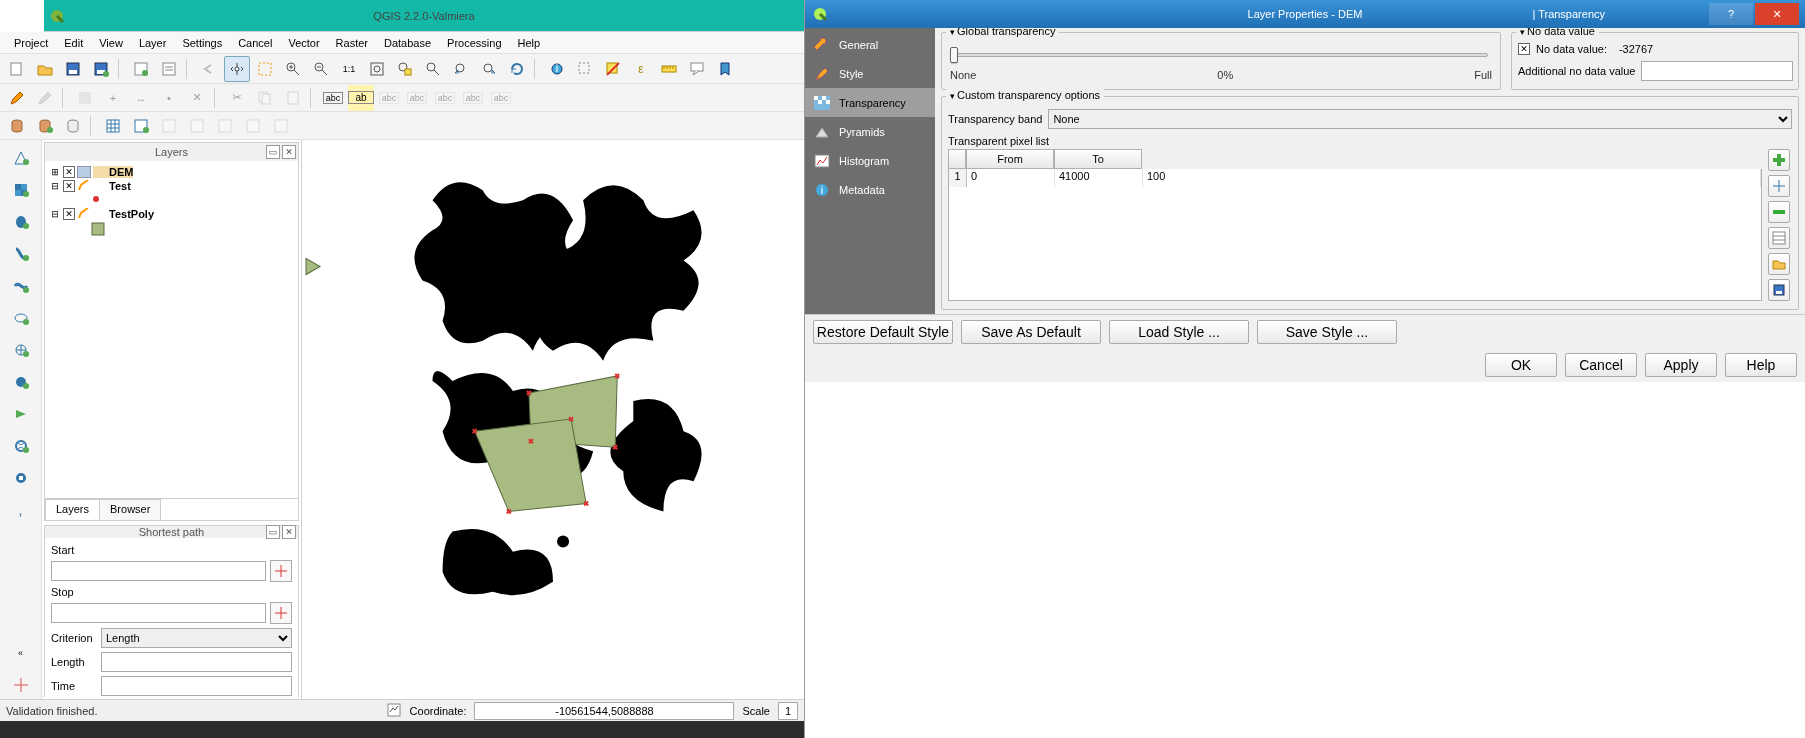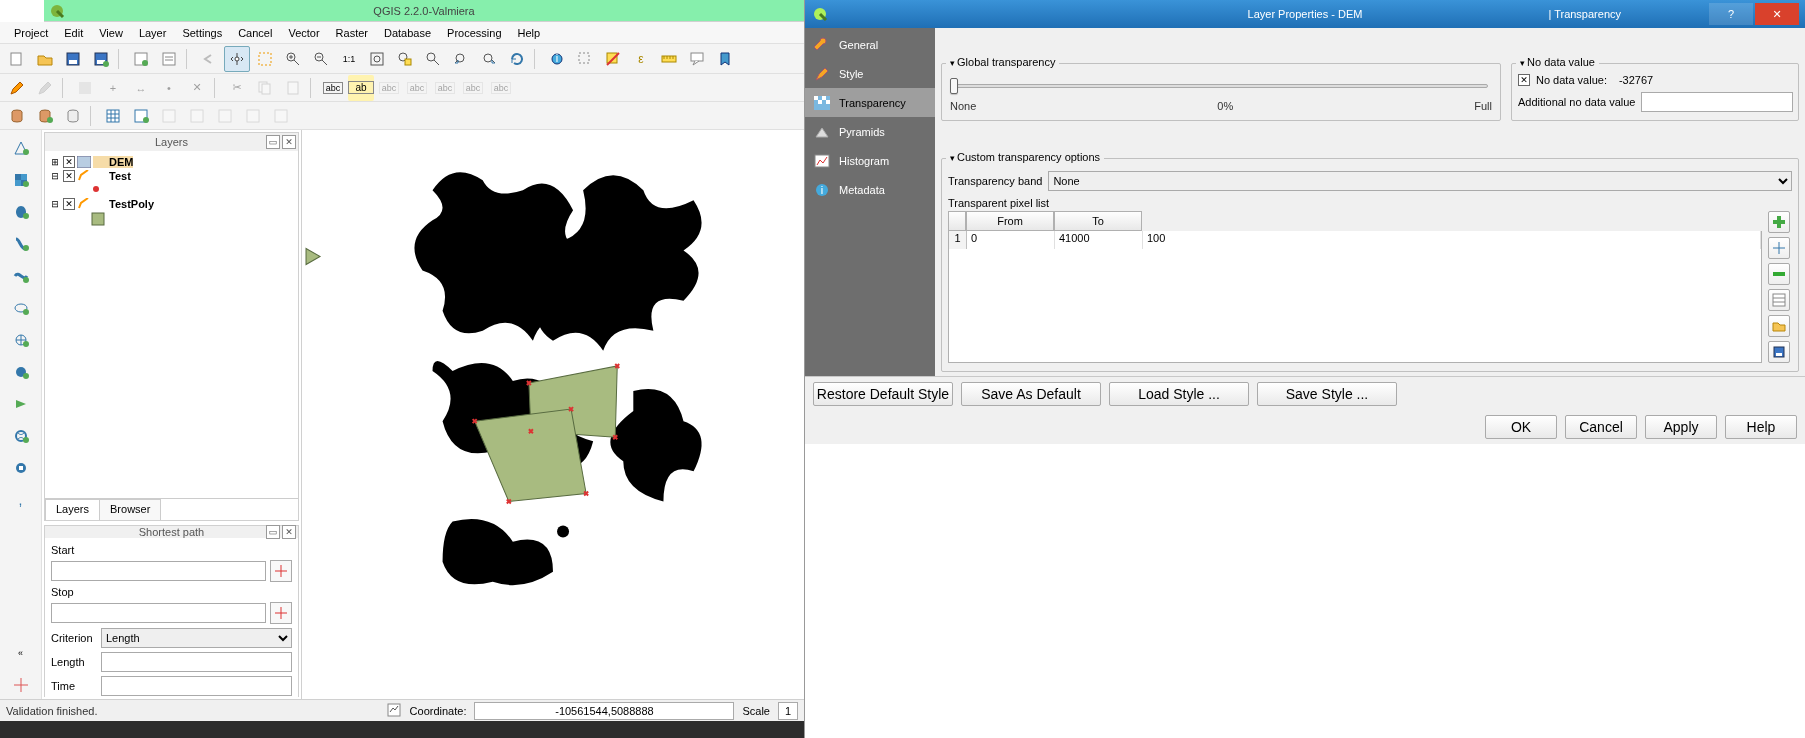--- a/index.html
+++ b/index.html
@@ -1,20 +1,20 @@
 <!DOCTYPE html>
 <html><head>
 <meta charset="utf-8">
 <style>
 * { box-sizing: border-box; margin: 0; padding: 0; font-family: "Segoe UI", Tahoma, sans-serif; font-size: 11px; }
 body { width: 1805px; height: 738px; display: flex; background: #fff; overflow: hidden; }
 
 
 .qgis-window { width: 805px; height: 738px; display: flex; flex-direction: column; border-right: 1px solid #999; }
-.title-bar-qgis { height: 22px; background: #86efac; display: flex; align-items: center; justify-content: center; color: #444; border-bottom: 1px solid #d0d0d0; margin-left: 44px;}
+.title-bar-qgis { height: 32px; background: #14b8a6; display: flex; align-items: center; justify-content: center; color: #444; border-bottom: 1px solid #d0d0d0; margin-left: 44px;}
 .qgis-logo { width: 18px; height: 18px; position: absolute; left: 4px; display: flex; align-items: center; justify-content: center; }
 .menu-bar { height: 22px; background: #f7f7f7; display: flex; align-items: center; padding: 0 6px; border-bottom: 1px solid #e0e0e0;}
 .menu-item { padding: 2px 8px; cursor: default; }
 
 .toolbar { height: 30px; background: #f4f4f4; display: flex; align-items: center; padding: 0 4px; border-bottom: 1px solid #e0e0e0; gap: 2px;}
 .toolbar.small { height: 28px; }
 .tbtn { width: 26px; height: 26px; display: flex; align-items: center; justify-content: center; border: 1px solid transparent; border-radius: 2px; }
 .tsep { width: 6px; height: 20px; border-left: 1px solid #ccc; margin: 0 2px;}
 .tbtn svg, .tbtn span { pointer-events: none; }
 .tbtn.dis { opacity: .35; }
@@ -61,35 +61,35 @@
 .status-bar .coord-box { border: 1px solid #aaa; height: 18px; width: 260px; text-align: center; background: #fff;}
 .status-bar .spacer { flex: 1; }
 
 .bottom-dark { height: 17px; background: #2c2c2c; }
 
 
 .dialog { flex: 1; height: 624px; display: flex; flex-direction: column; background: #f0f0f0; }
 .dlg-title { height: 28px; background: linear-gradient(#3a93d8,#1f6fb5); color: #fff; display: flex; align-items: center; padding: 0 6px; position: relative;}
 .dlg-title .logo { width: 18px; height: 18px; margin-right: 10px; display:flex;align-items:center;justify-content:center;}
 .dlg-title .caption { position: absolute; left: 50%; transform: translateX(-50%); }
-.dlg-title .section { position: absolute; right: 184px; }
+.dlg-title .section { position: absolute; right: 200px; }
 .dlg-title .winbtns { margin-left: auto; display: flex; }
 .winbtn { width: 44px; height: 22px; display: flex; align-items: center; justify-content: center; color: #fff;}
 .winbtn.close { background: #d9412c; }
 .winbtn.help { background: rgba(255,255,255,.15); margin-right: 2px; }
 
 .dlg-body { flex: 1; display: flex; min-height: 0;}
 .dlg-sidebar { width: 130px; background: #6e6e6e; display: flex; flex-direction: column; padding-top: 2px;}
 .side-item { height: 29px; display: flex; align-items: center; gap: 8px; padding-left: 8px; color: #fff; }
 .side-item.active { background: #9e9e9e; color: #000; }
 .side-item .ico { width: 18px; height: 16px; display:flex;align-items:center;justify-content:center;}
 
 .dlg-main { flex: 1; display: flex; flex-direction: column; padding: 4px 6px; overflow: auto; background: #f0f0f0;}
 .top-groups { display: flex; gap: 10px; margin-bottom: 6px;}
-.group { border: 1px solid #c0c0c0; border-radius: 2px; padding: 4px 6px 8px 6px; background: #f0f0f0; position: relative; margin-top: 31px;}
+.group { border: 1px solid #c0c0c0; border-radius: 2px; padding: 4px 6px 8px 6px; background: #f0f0f0; position: relative;}
 .group .legend { position: absolute; top: -8px; left: 4px; background: #f0f0f0; padding: 0 4px; font-size: 11px;}
 .group .legend::before { content: "▾ "; font-size: 9px;}
 .g-global { flex: 1; }
 .g-nodata { width: 288px; }
 
 .slider-row { height: 26px; position: relative; margin-top: 6px;}
 .slider-row .track { position: absolute; left: 6px; right: 6px; top: 10px; height: 4px; background: #ddd; border: 1px solid #aaa; border-radius: 2px;}
 .slider-row .thumb { position: absolute; left: 2px; top: 4px; width: 8px; height: 16px; background: #f8f8f8; border: 1px solid #666; border-radius: 2px; box-shadow: 0 1px 1px rgba(0,0,0,.2);}
 .labels-row { display: flex; justify-content: space-between; font-size: 11px; color: #333; padding: 0 2px;}
 

